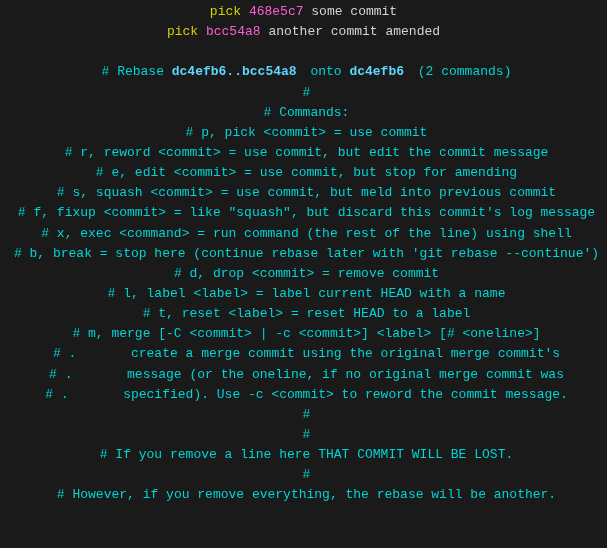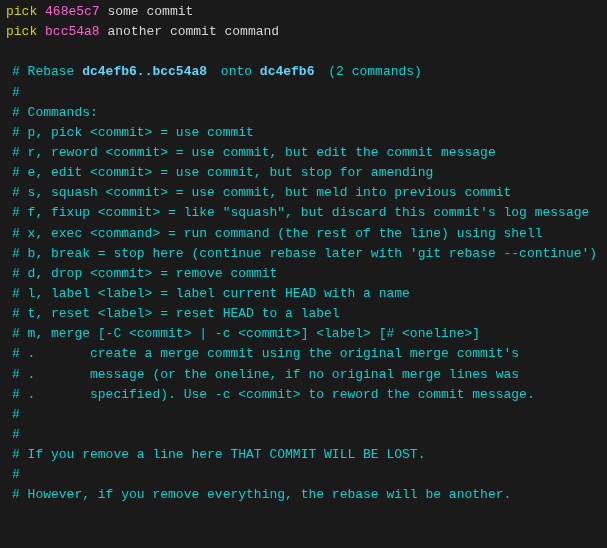--- a/index.html
+++ b/index.html
@@ -1,18 +1,19 @@
 <!DOCTYPE html>
 <html><head>
   <meta charset="utf-8">
   <style>
     * {
       margin: 0;
       padding: 0;
       box-sizing: border-box;
+      text-align: center;
     }
     body {
       background-color: #1a1a1a;
       font-family: 'Menlo', 'Monaco', 'Courier New', monospace;
       font-size: 13px;
       line-height: 1.55;
       color: #00d4d4;
       padding: 2px 6px;
       width: 607px;
       height: 548px;
@@ -40,37 +41,37 @@
     }
     .blank-line {
       height: 1.55em;
     }
   </style>
 </head>
 <body>
 
 <div>
   <div class="line"><span class="keyword-yellow">pick</span> <span class="hash-pink">468e5c7</span> <span class="text-white">some</span> <span class="text-white">commit</span></div>
-  <div class="line"><span class="keyword-yellow">pick</span> <span class="hash-pink">bcc54a8</span> <span class="text-white">another</span> <span class="text-white">commit</span> <span class="text-white">command</span></div>
+  <div class="line"><span class="keyword-yellow">pick</span> <span class="hash-pink">bcc54a8</span> <span class="text-white">another</span> <span class="text-white">commit</span> <span class="text-white">amended</span></div>
   <div class="blank-line"></div>
   <div class="line"><span class="text-teal"># Rebase </span><span class="hash-bold">dc4efb6..bcc54a8</span><span class="text-teal"> onto </span><span class="hash-bold">dc4efb6</span><span class="text-teal"> (2 commands)</span></div>
   <div class="line text-teal">#</div>
   <div class="line text-teal"># Commands:</div>
   <div class="line text-teal"># p, pick &lt;commit&gt; = use commit</div>
   <div class="line text-teal"># r, reword &lt;commit&gt; = use commit, but edit the commit message</div>
   <div class="line text-teal"># e, edit &lt;commit&gt; = use commit, but stop for amending</div>
   <div class="line text-teal"># s, squash &lt;commit&gt; = use commit, but meld into previous commit</div>
   <div class="line text-teal"># f, fixup &lt;commit&gt; = like "squash", but discard this commit's log message</div>
   <div class="line text-teal"># x, exec &lt;command&gt; = run command (the rest of the line) using shell</div>
   <div class="line text-teal"># b, break = stop here (continue rebase later with 'git rebase --continue')</div>
   <div class="line text-teal"># d, drop &lt;commit&gt; = remove commit</div>
   <div class="line text-teal"># l, label &lt;label&gt; = label current HEAD with a name</div>
   <div class="line text-teal"># t, reset &lt;label&gt; = reset HEAD to a label</div>
   <div class="line text-teal"># m, merge [-C &lt;commit&gt; | -c &lt;commit&gt;] &lt;label&gt; [# &lt;oneline&gt;]</div>
   <div class="line text-teal"># .       create a merge commit using the original merge commit's</div>
-  <div class="line text-teal"># .       message (or the oneline, if no original merge lines was</div>
+  <div class="line text-teal"># .       message (or the oneline, if no original merge commit was</div>
   <div class="line text-teal"># .       specified). Use -c &lt;commit&gt; to reword the commit message.</div>
   <div class="line text-teal">#</div>
   <div class="line text-teal">#</div>
   <div class="line text-teal"># If you remove a line here THAT COMMIT WILL BE LOST.</div>
   <div class="line text-teal">#</div>
   <div class="line text-teal"># However, if you remove everything, the rebase will be another.</div>
 </div>
 
 </body></html>

